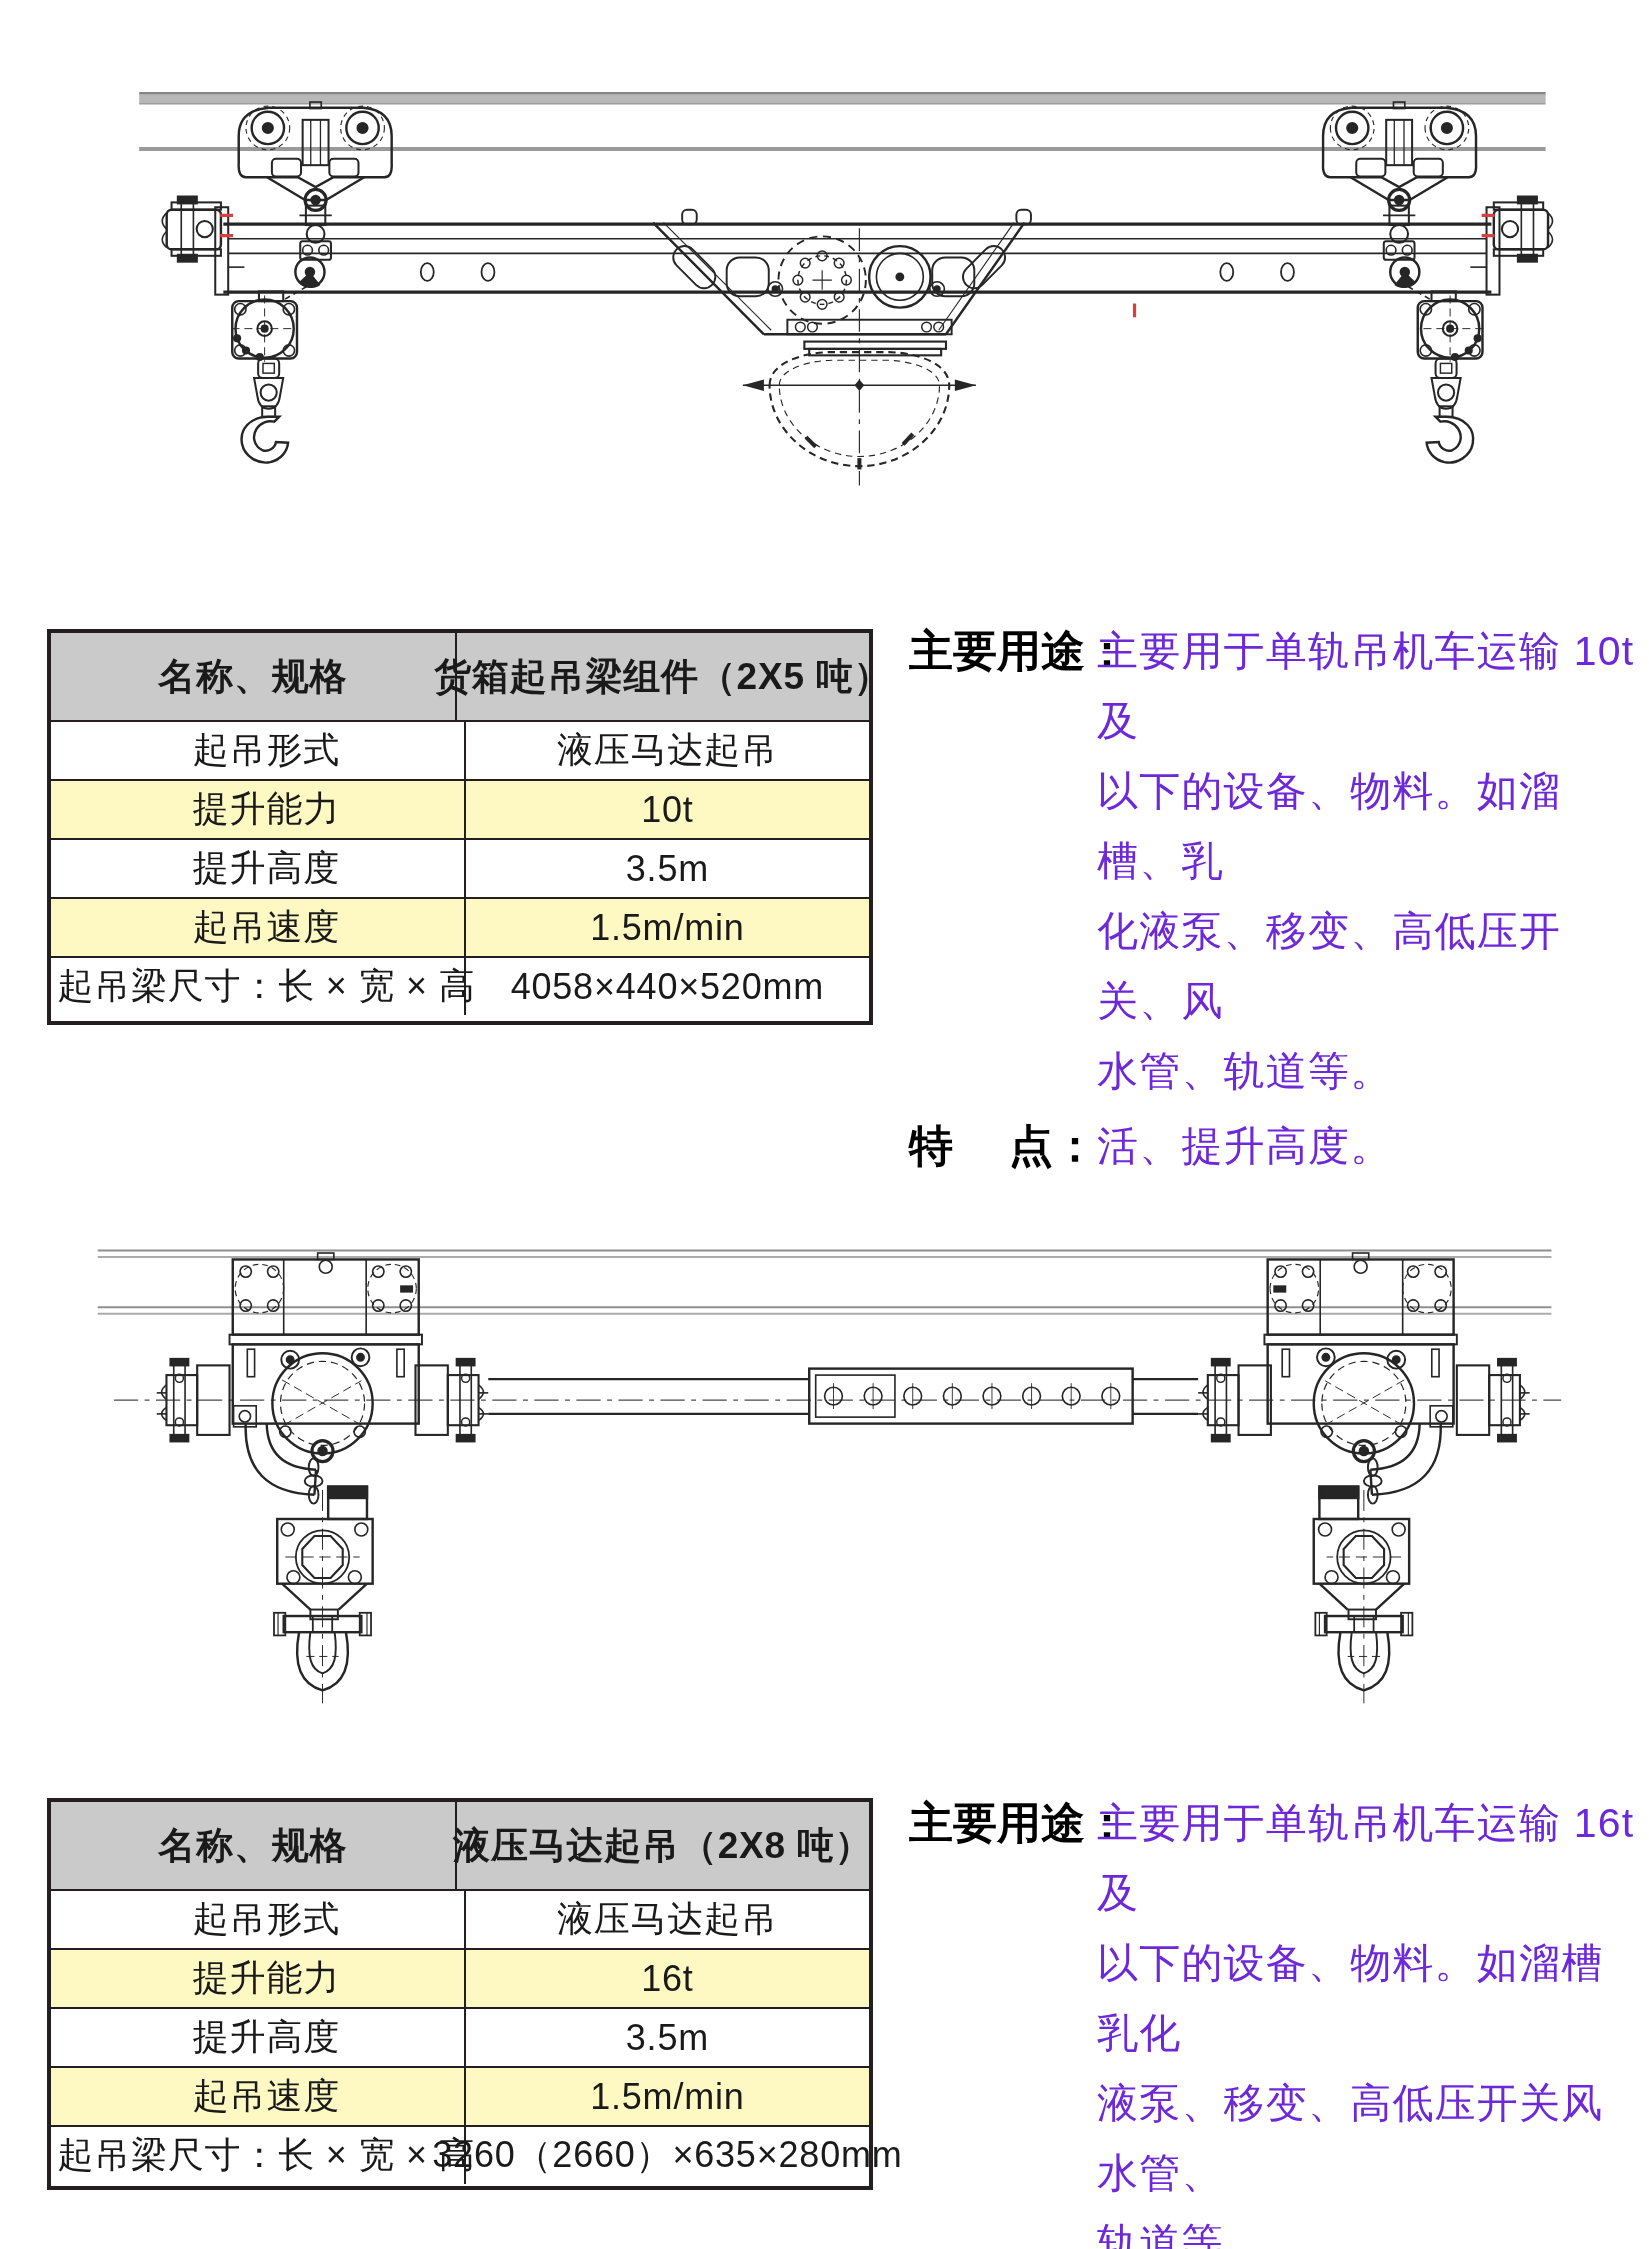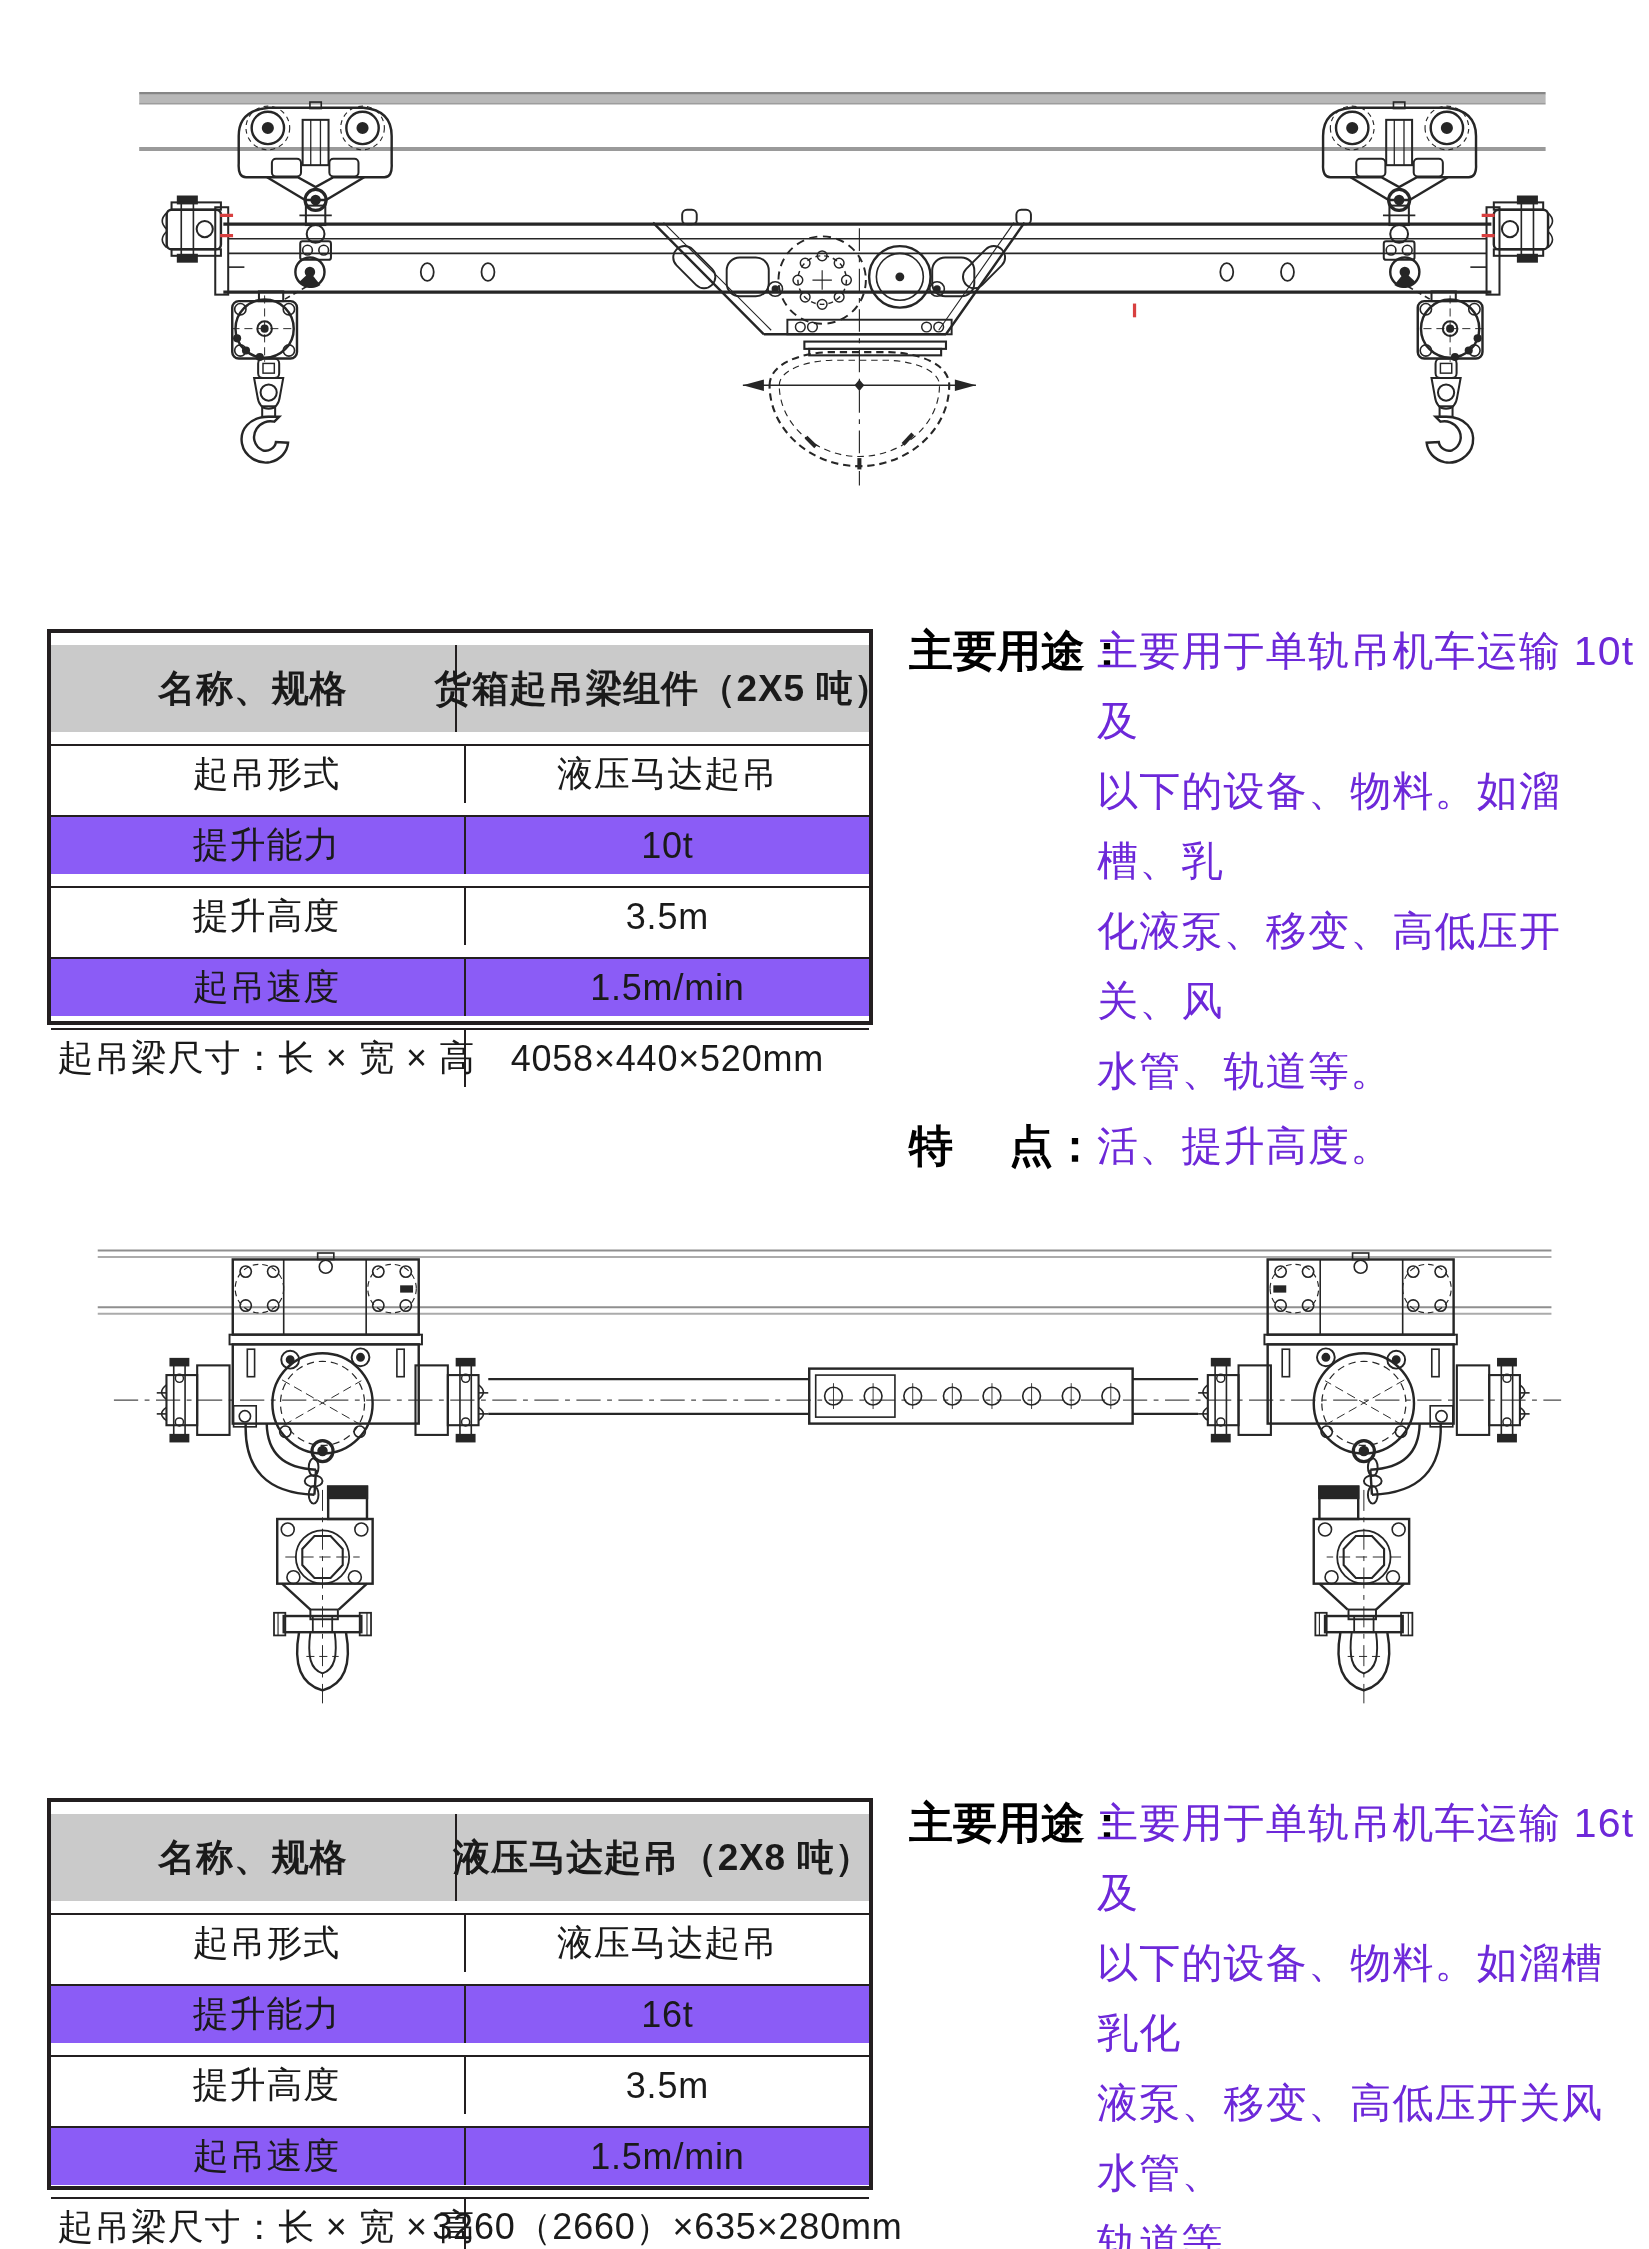--- a/index.html
+++ b/index.html
@@ -1,25 +1,25 @@
 <!DOCTYPE html>
 <html style="font-size:13px"><head>
 <meta charset="utf-8">
 <style>
   html,body{margin:0;padding:0;background:#fff;}
   .page{position:relative;width:1650px;height:2250px;background:#ffffff;overflow:hidden;
         font-family:"Liberation Sans",sans-serif;color:#1a1a1a;}
   svg{position:absolute;left:0;}
   
   .spec-table{position:absolute;left:47px;width:826px;border:4px solid #231f20;box-sizing:border-box;background:#fff;}
-  .tr{display:flex;width:100%;box-sizing:border-box;margin-top:12px;}
+  .tr{display:flex;width:100%;box-sizing:border-box;}
   .tr + .tr{border-top:2.4px solid #231f20;padding-left:18px;}
   .tr.head{height:87px;background:#cacaca;}
   .tr.body{height:59px;}
-  .tr.alt{background:#8b5cf6;}
+  .tr.alt{background:#fef9c3;}
   .td{display:flex;align-items:center;justify-content:center;box-sizing:border-box;
       font-size:36px;letter-spacing:0.8px;white-space:nowrap;}
   .td.c1{width:49.6%;border-right:2.4px solid #231f20;}
   .td.c2{width:50.4%;}
   .tr.head .td{font-weight:bold;font-size:37px;}
   
   .info-block{position:absolute;left:909px;width:733px;}
   .para{display:flex;}
   .plabel{width:188px;flex:none;font-weight:bold;font-size:44px;line-height:70px;white-space:nowrap;color:#000;}
   .plabel.spread{display:flex;justify-content:space-between;}

